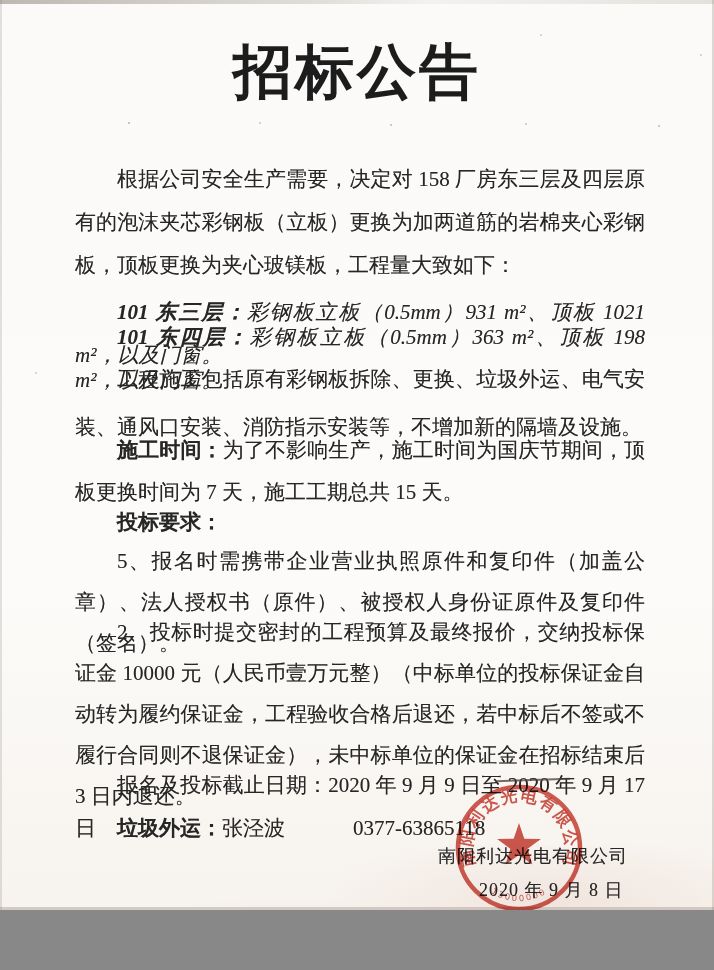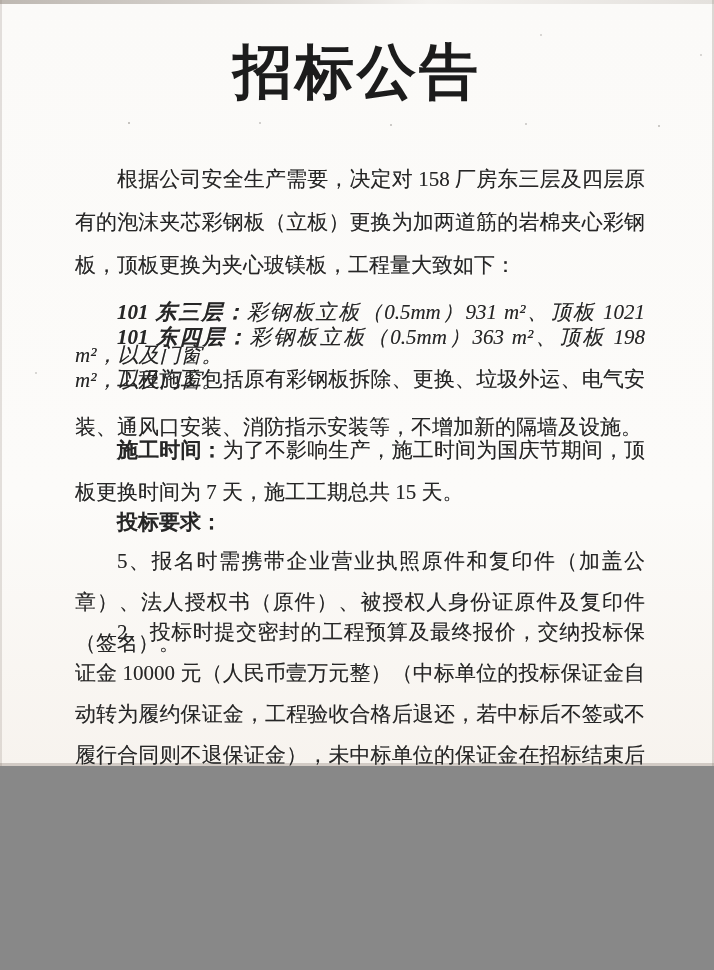--- a/index.html
+++ b/index.html
@@ -1,18 +1,18 @@
 <!DOCTYPE html>
 <html><head>
 <meta charset="utf-8">
 <style>
   html,body{margin:0;padding:0;background:#888;}
   .page{
     position:relative;
-    width:714px;height:766px;
+    width:714px;height:910px;
     background:linear-gradient(180deg,#fbfaf8 0%,#fcfbf9 65%,#f7f3ee 100%);
     overflow:hidden;
     font-family:"Liberation Serif","DejaVu Serif",serif;
     color:#262626;
   }
   
   .edge-top{position:absolute;left:0;top:0;width:100%;height:4px;
     background:linear-gradient(90deg,rgba(140,130,120,.55),rgba(160,150,140,.28) 45%,rgba(180,170,160,.10) 60%,rgba(160,150,140,.25));}
   .edge-left{position:absolute;left:0;top:0;width:2px;height:100%;background:rgba(150,140,130,.25);}
   .edge-right{position:absolute;right:0;top:0;width:2px;height:100%;background:rgba(150,140,130,.30);}

